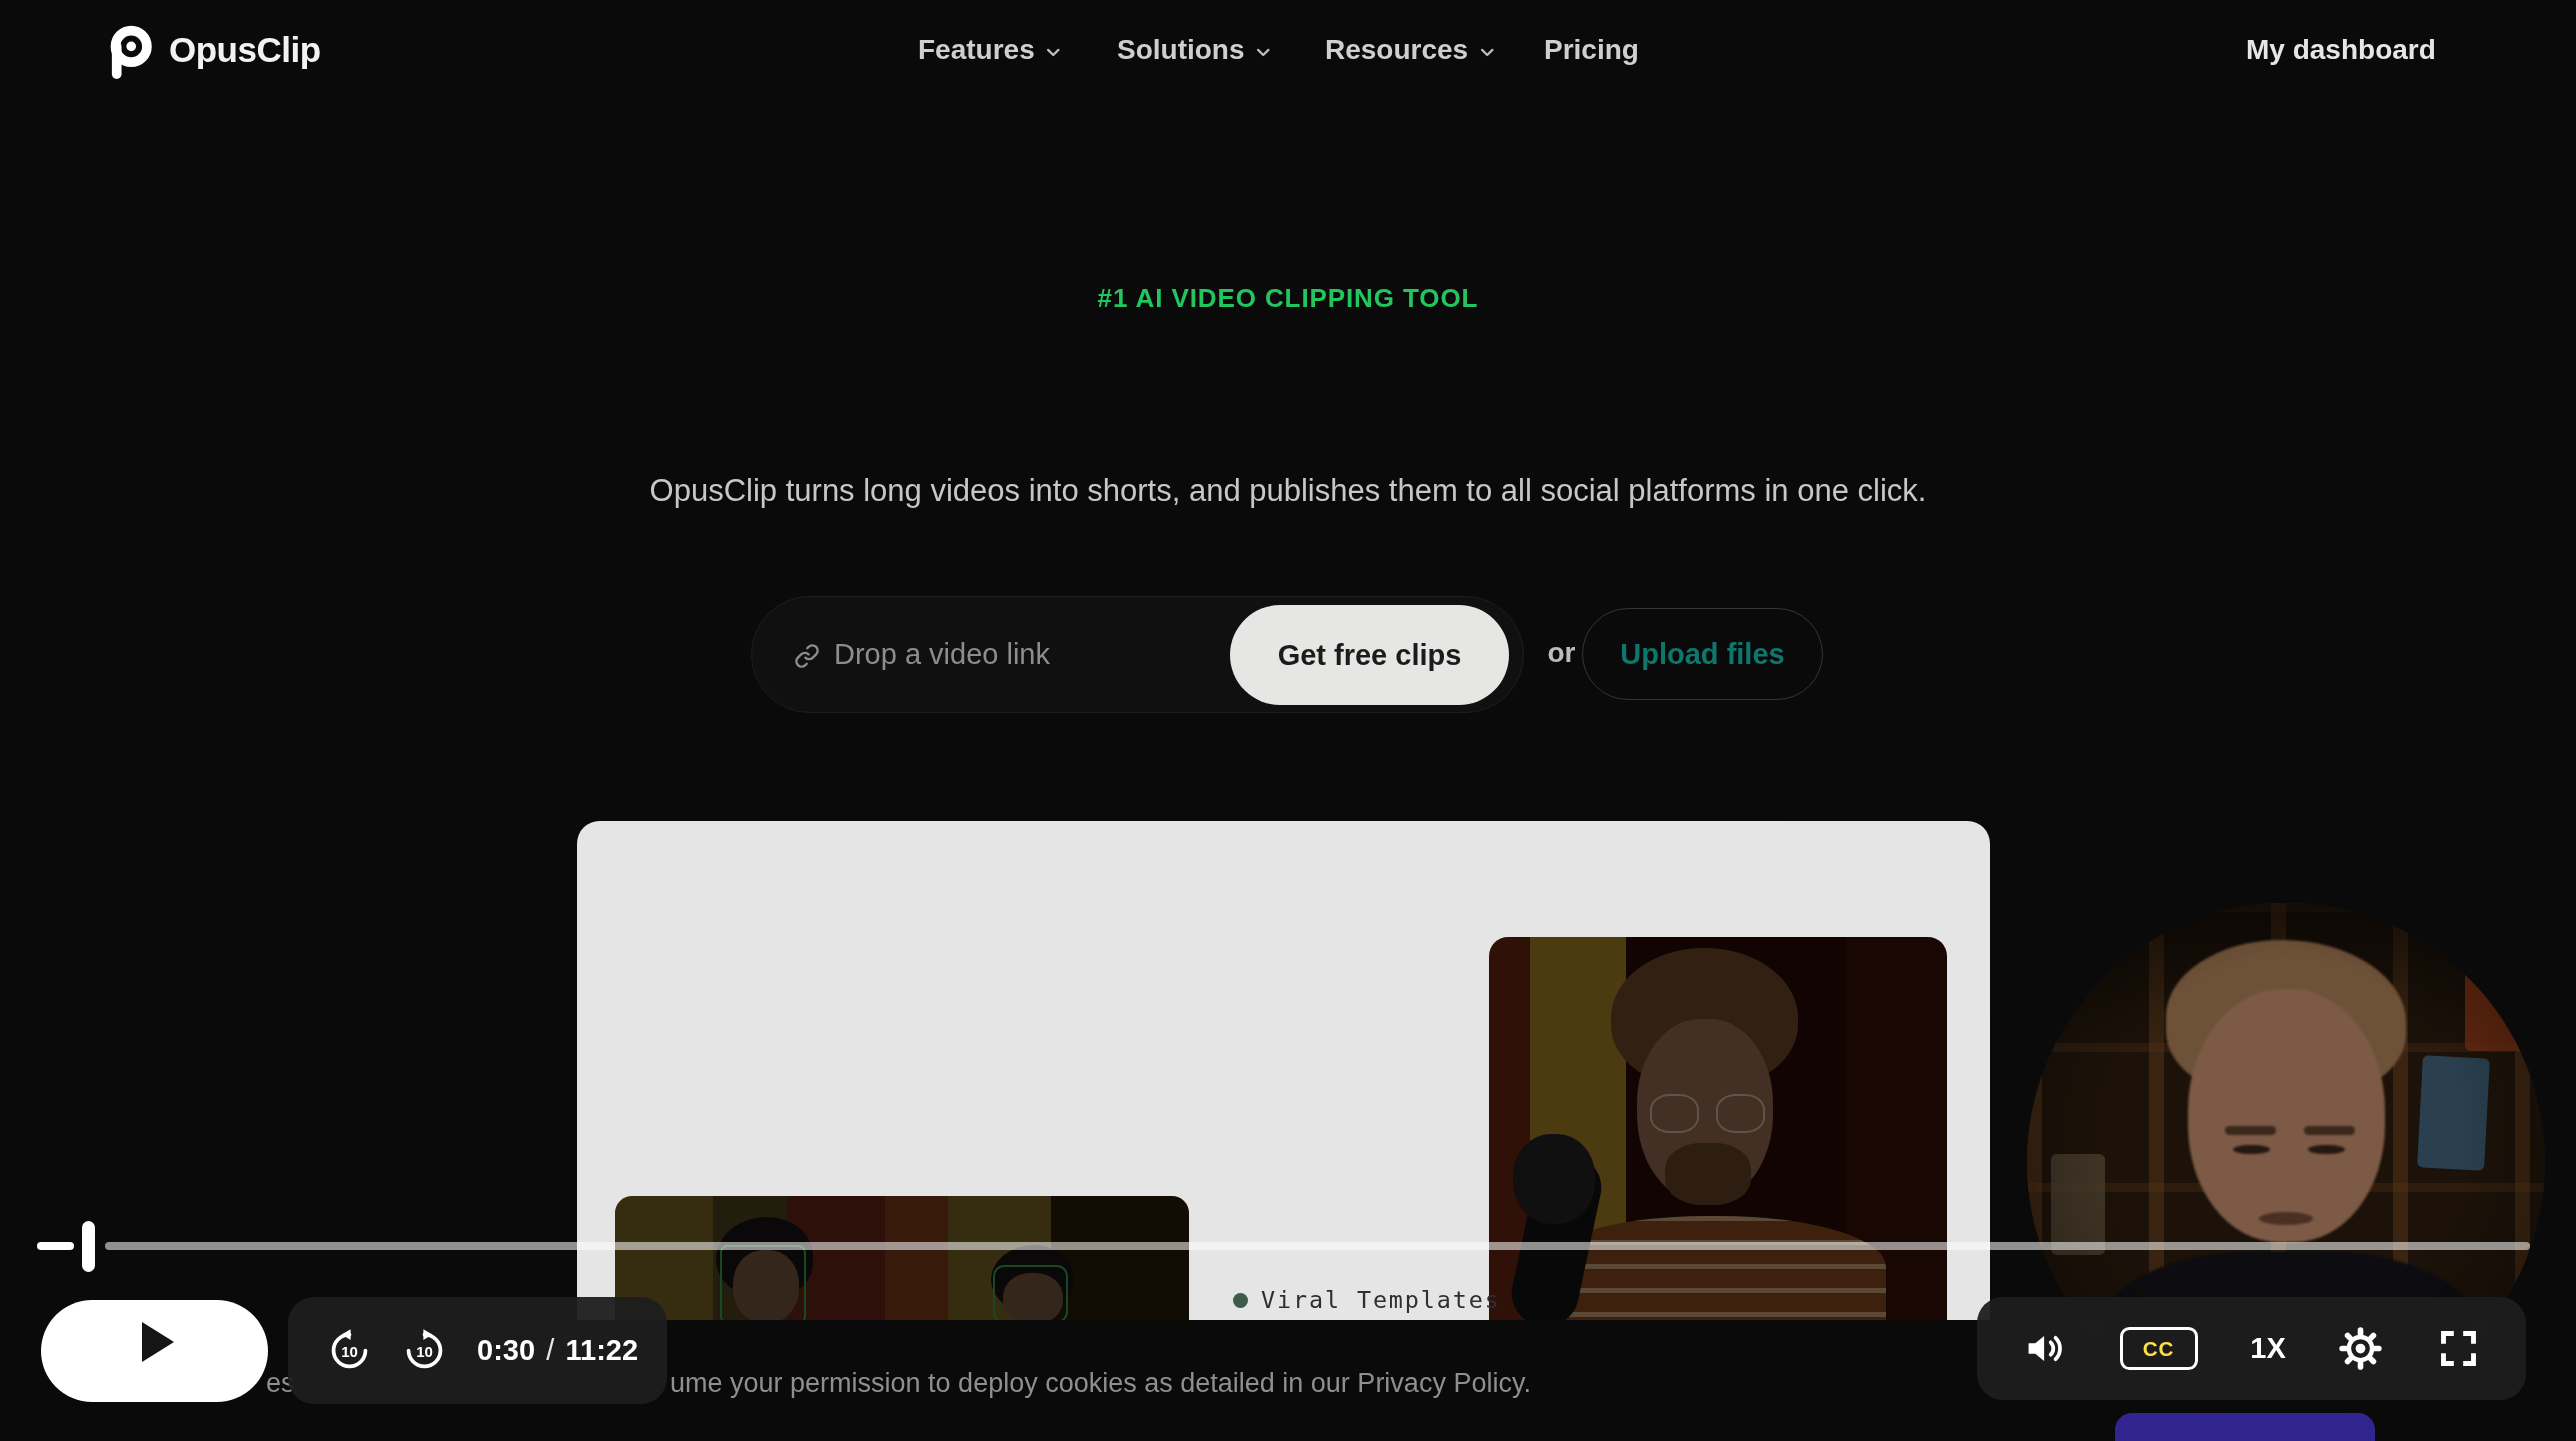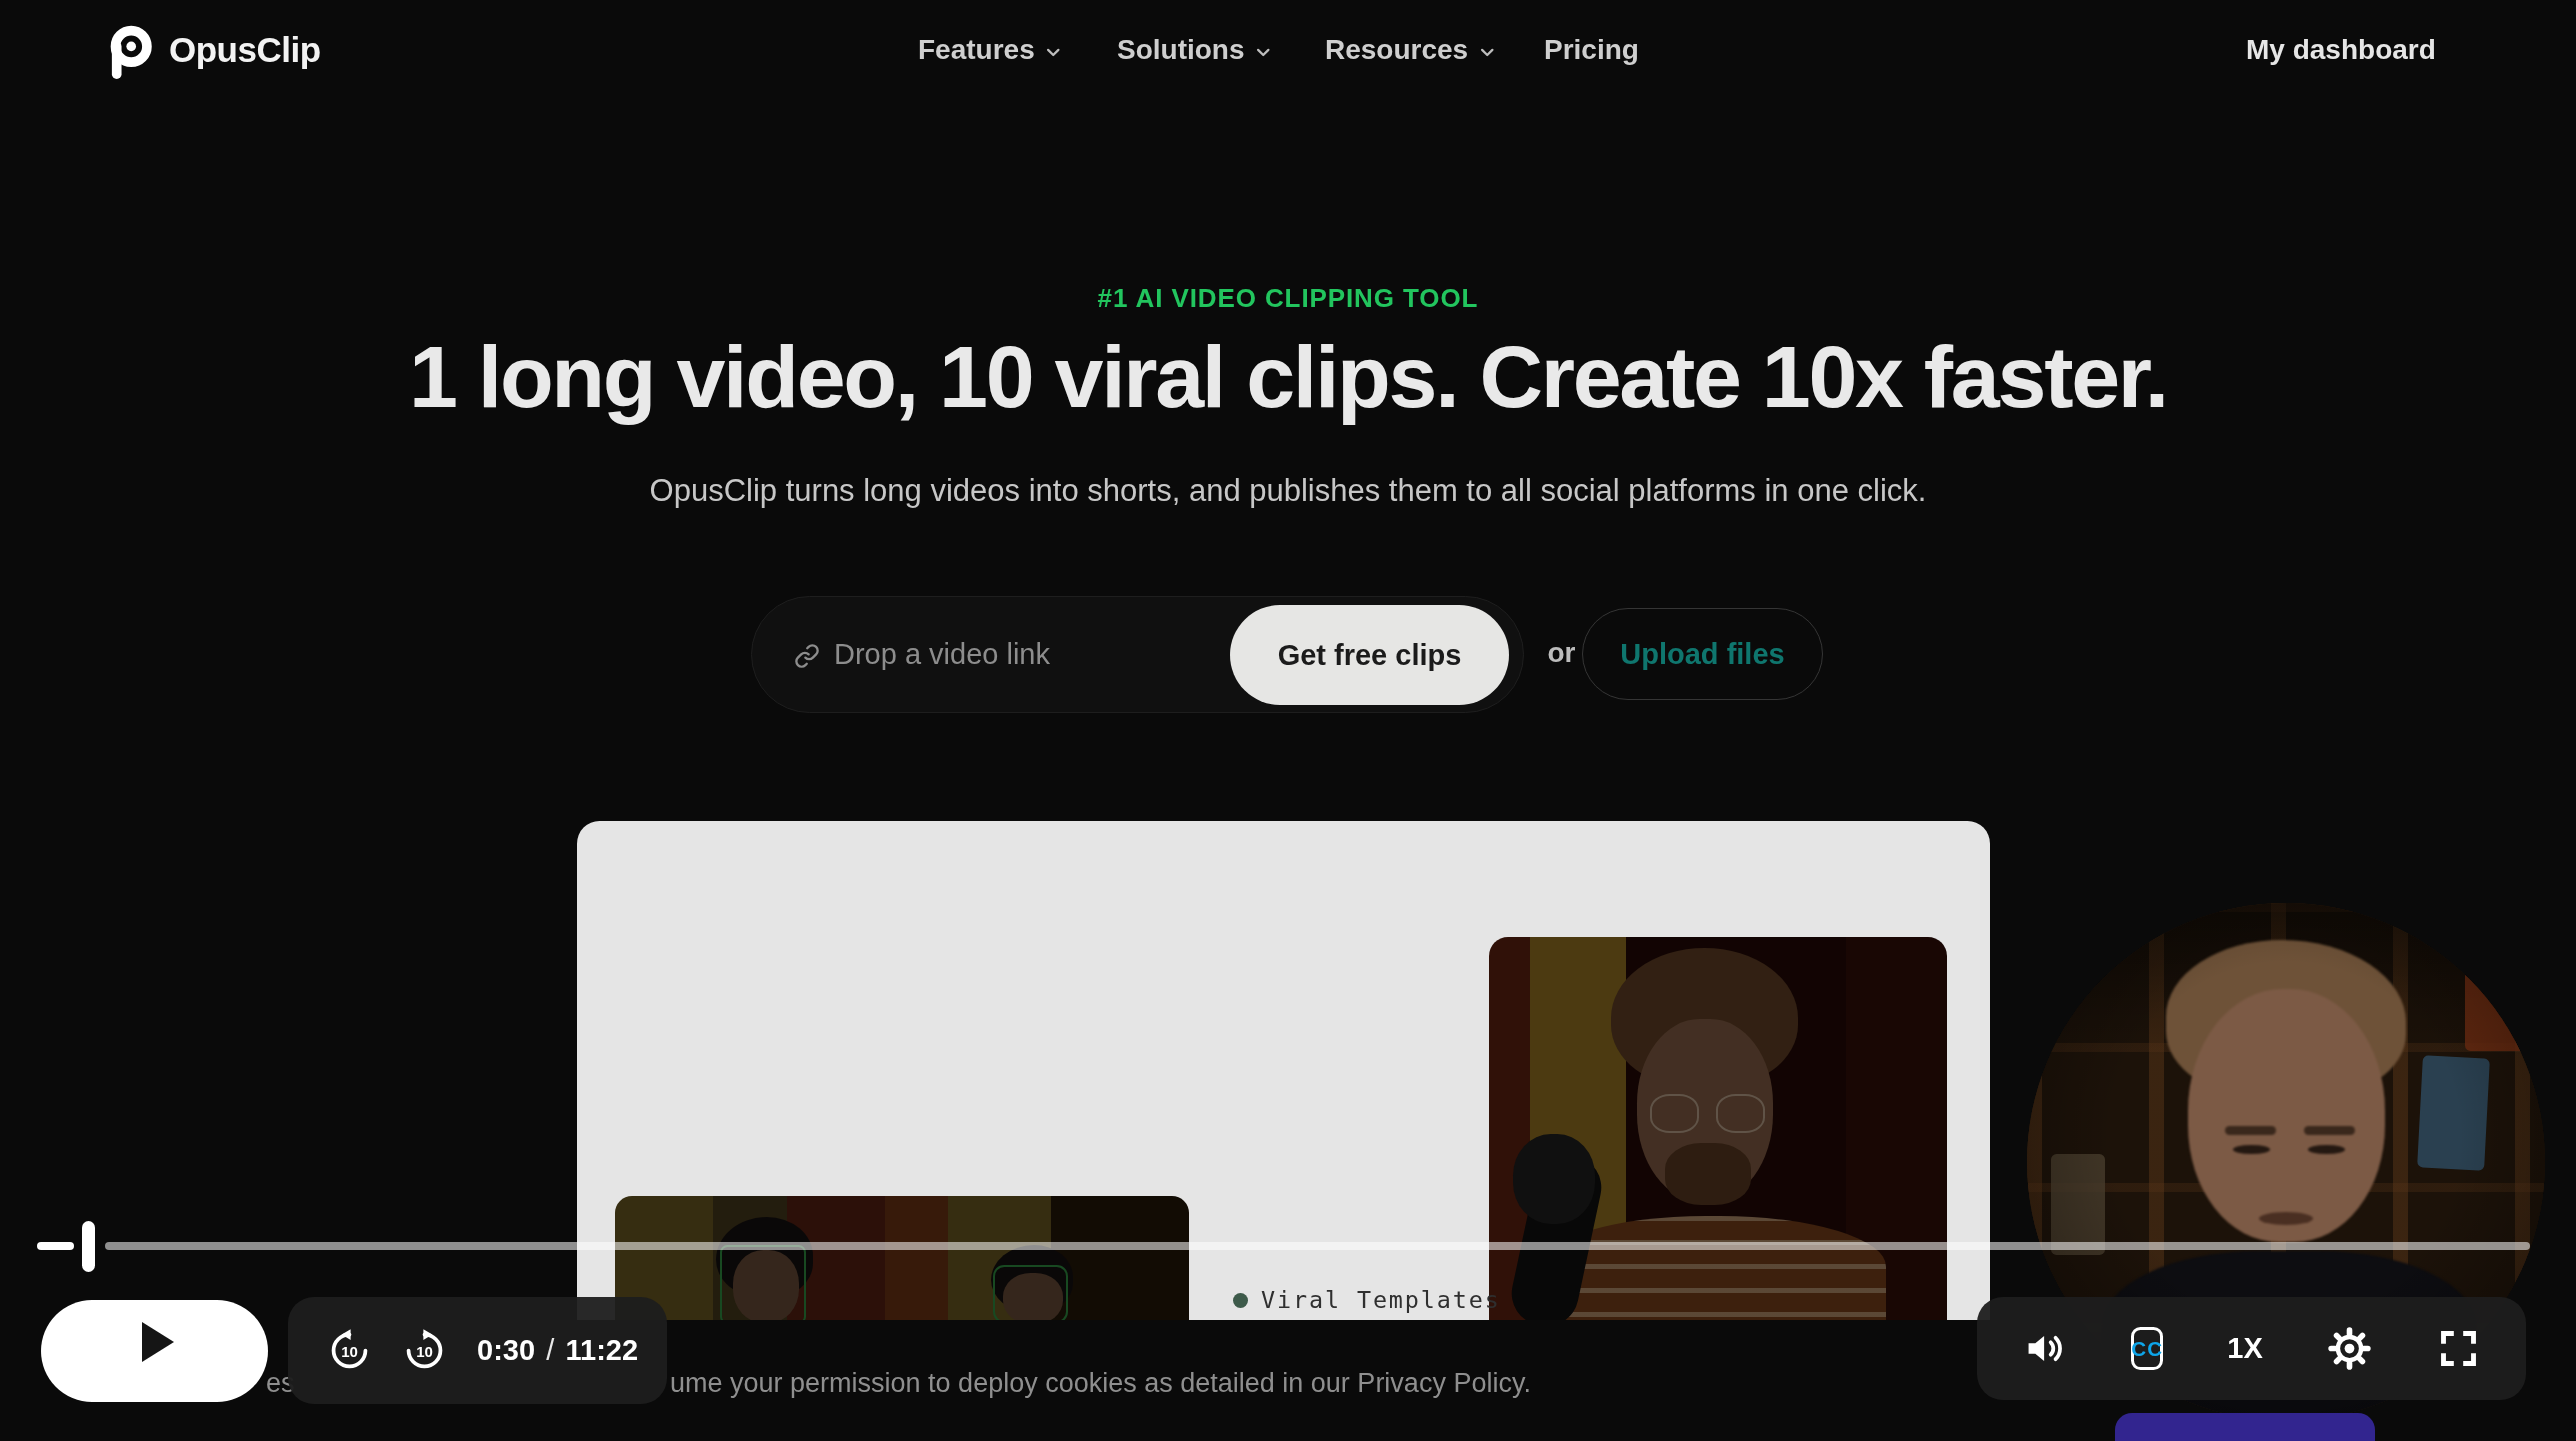--- a/index.html
+++ b/index.html
@@ -119,23 +119,23 @@
   .play-tri{ position:absolute; left:101px; top:21.5px; width:0; height:0;
              border-left:32px solid #151515; border-top:20.6px solid transparent; border-bottom:20.6px solid transparent; }
   .ctrl-group{ position:absolute; display:flex; align-items:center; z-index:5;
                background:rgba(30,30,30,.95); border-radius:26px; }
   .ctrl-left{ left:288px; top:1297px; width:379px; height:107px; padding:0 0 0 39px; gap:30px; }
   .ctrl-right{ left:1977px; top:1297px; width:549px; height:103px; justify-content:space-between; padding:0 45px; }
   .icon-btn{ background:none; border:none; padding:0; cursor:pointer; display:flex; align-items:center; justify-content:center; }
   .icon-btn svg{ width:45px; height:45px; display:block; }
   .time{ color:#ffffff; font-size:29px; font-weight:700; display:flex; gap:11.2px; white-space:nowrap; }
   .time .sep{ font-weight:400; color:#e8e8e8; }
-  .cc-box{ width:32px; height:43px; border:3.7px solid #fff; border-radius:9.4px;
+  .cc-box{ width:78px; height:43px; border:3.7px solid #fff; border-radius:9.4px;
            display:flex; align-items:center; justify-content:center;
-           color:#0ea5e9; font-size:20.6px; font-weight:700; letter-spacing:0.9px; }
+           color:#fde047; font-size:20.6px; font-weight:700; letter-spacing:0.9px; }
   .speed{ color:#fff; font-size:29px; font-weight:700; }
 </style>
 </head>
 <body>
 
 <div id="stage">
 
   <div class="logo">
     <svg viewBox="0 0 48 48">
       <path d="M13 44V21" stroke="#fff" stroke-width="8" stroke-linecap="round" fill="none"></path>
@@ -163,21 +163,20 @@
         <path d="M6.5 9.5 12 15l5.5-5.5"></path>
       </svg>
   </div>
   <div class="nav-item nav-pricing">
     <span>Pricing</span>
   </div>
 
   <div class="dashboard">My dashboard</div>
 
   <div class="tagline">#1 AI VIDEO CLIPPING TOOL</div>
-  <h1 class="hero-title">1 long video, 10 viral clips. Create 10x faster.</h1>
   <div class="hero-sub">OpusClip turns long videos into shorts, and publishes them to all social platforms in one click.</div>
 
   <div class="link-bar">
     <svg class="link-icon" viewBox="0 0 24 24" fill="none" stroke="#8d8d8d" stroke-width="2" stroke-linecap="round">
       <path d="M10.6 13.4a4.5 4.5 0 0 0 6.4 0l2.8-2.8a4.5 4.5 0 1 0-6.4-6.4l-1.2 1.2"></path>
       <path d="M13.4 10.6a4.5 4.5 0 0 0-6.4 0l-2.8 2.8a4.5 4.5 0 1 0 6.4 6.4l1.2-1.2"></path>
     </svg>
     <input class="link-input" type="text" placeholder="Drop a video link" style="">
     <button class="get-clips-btn">Get free clips</button>
   </div>

